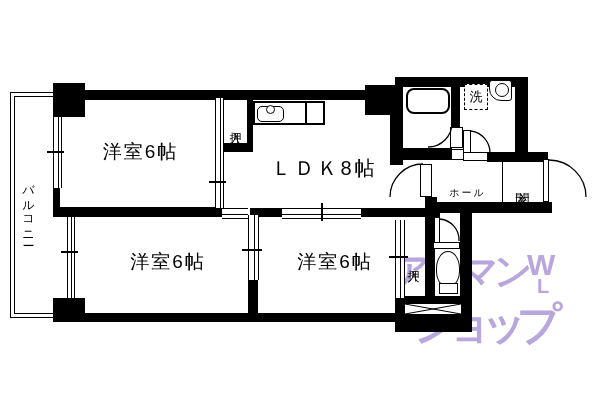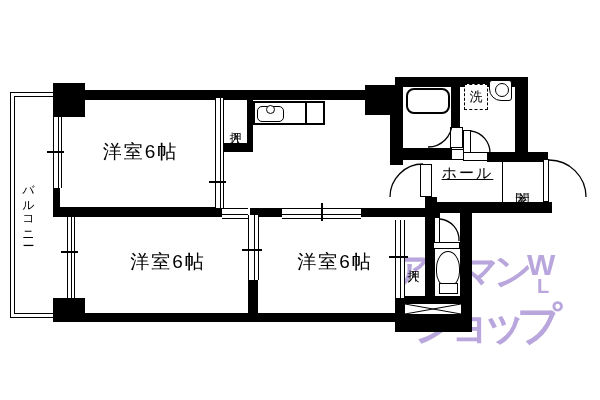--- a/index.html
+++ b/index.html
@@ -106,21 +106,22 @@
     <path d="M428,147 A24,24 0 0 0 452,123" fill="none" stroke="#000" stroke-width="1.3"></path>
     <path d="M471,131 A22,22 0 0 1 490,153" fill="none" stroke="#000" stroke-width="1.3"></path>
     <path d="M423,164 A33,33 0 0 0 390,197" fill="none" stroke="#000" stroke-width="1.3"></path>
     <path d="M549,160 A37,37 0 0 1 586,197" fill="none" stroke="#000" stroke-width="1.3"></path>
     <path d="M440,219 A21,21 0 0 1 459,241" fill="none" stroke="#000" stroke-width="1.3"></path>
     <path d="M405,304 L461,314 M405,314 L461,304" stroke="#000" stroke-width="1"></path>
   </svg>
 
   <div class="lbl vert" style="left:18px;top:168px;width:20px;height:80px;font-size:12px;letter-spacing:2px;">バルコニー</div>
   <div class="lbl" style="left:68px;top:141px;width:145px;height:22px;font-size:19px;letter-spacing:2px;">洋室6帖</div>
+  <div class="lbl" style="left:252px;top:155px;width:145px;height:26px;font-size:20px;letter-spacing:3px;">ＬＤＫ8帖</div>
   <div class="lbl" style="left:92px;top:251px;width:152px;height:22px;font-size:19px;letter-spacing:2px;">洋室6帖</div>
   <div class="lbl" style="left:260px;top:251px;width:150px;height:22px;font-size:19px;letter-spacing:2px;">洋室6帖</div>
   <div class="lbl vert" style="left:226px;top:102px;width:18px;height:40px;font-size:12px;">押入</div>
   <div class="lbl vert" style="left:404px;top:240px;width:18px;height:40px;font-size:12px;">押入</div>
-  <div class="lbl" style="left:440px;top:164px;width:55px;height:18px;font-size:15px;letter-spacing:2px;text-decoration:underline;">ホール</div>
+  <div class="lbl" style="left:440px;top:184px;width:55px;height:18px;font-size:10px;letter-spacing:2px;">ホール</div>
   <div class="lbl vert" style="left:513px;top:162px;width:20px;height:40px;font-size:14px;">玄関</div>
   <div class="lbl" style="left:464px;top:86px;width:24px;height:22px;font-size:13px;">洗</div>
 
 </div>
 
 </body></html>

